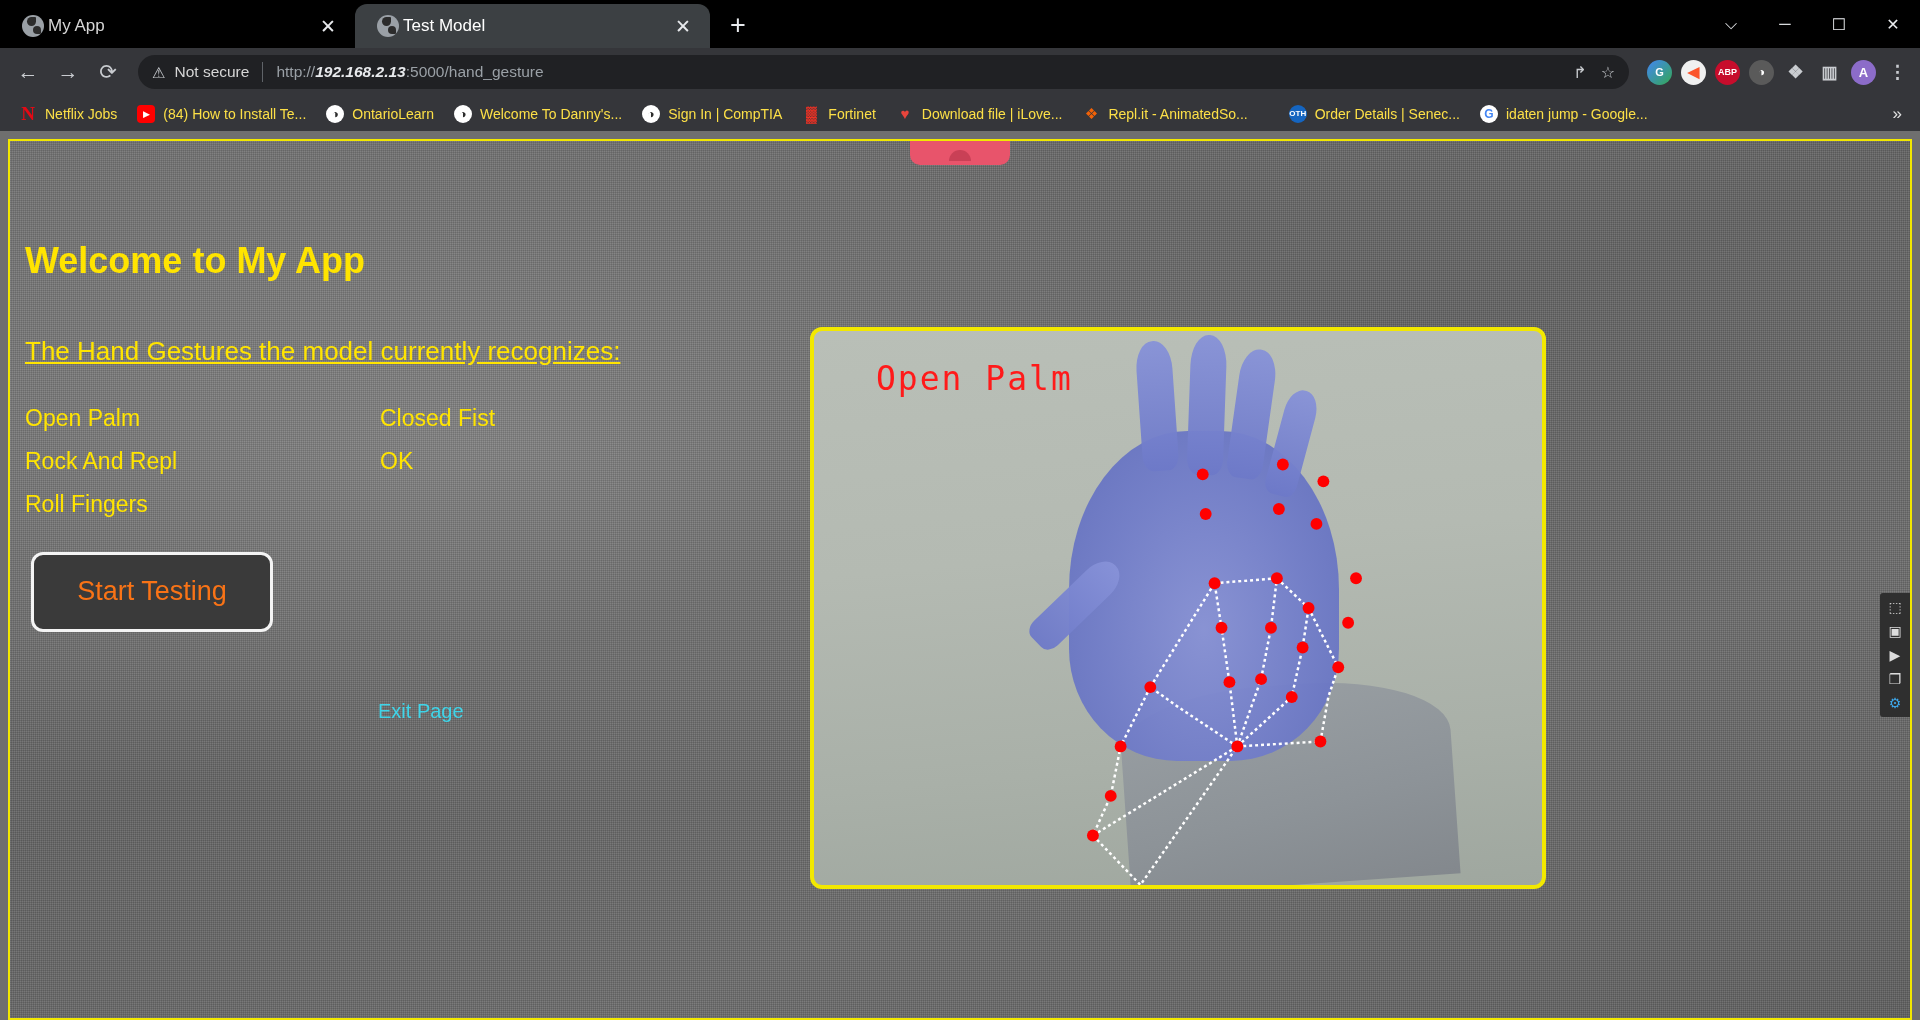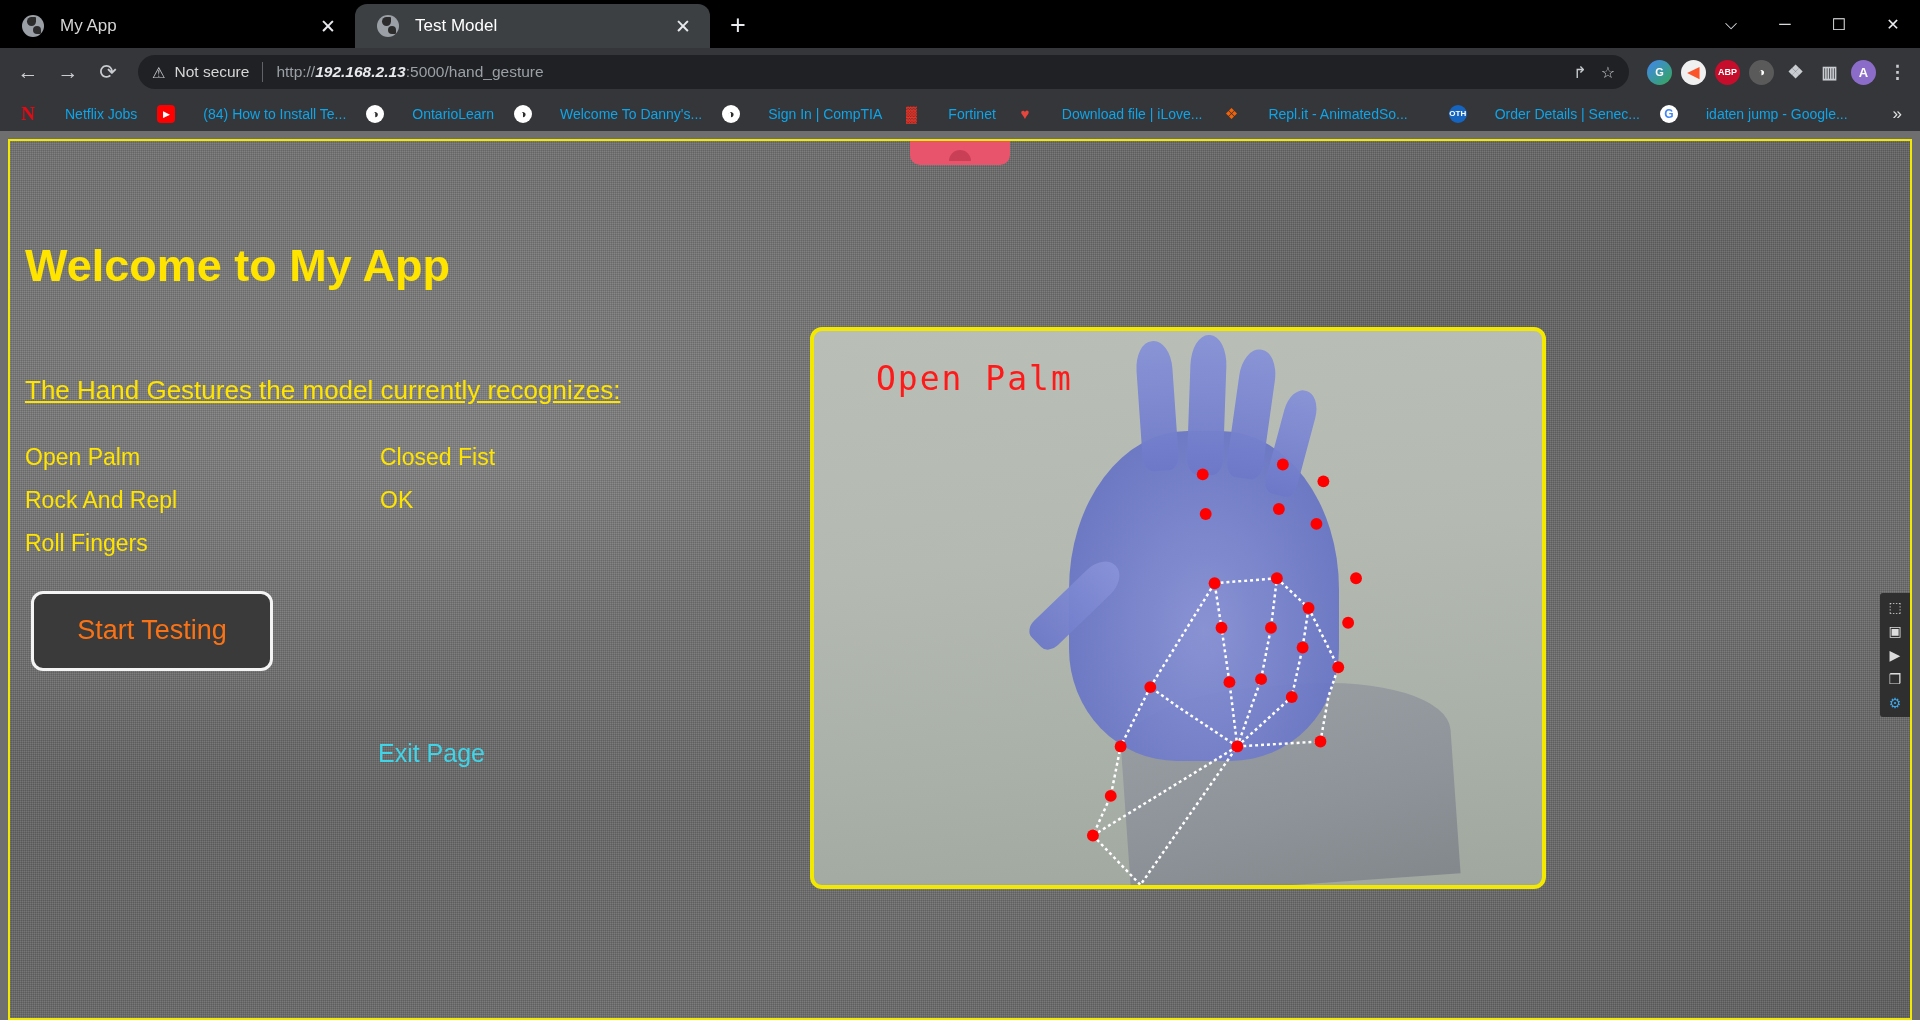--- a/index.html
+++ b/index.html
@@ -13,21 +13,21 @@
   
   .browser { width: 1920px; height: 1020px; display: flex; flex-direction: column; background: #202124; }
 
   
   .tabstrip {
     height: 48px; background: #000000;
     display: flex; align-items: flex-end; position: relative; flex: 0 0 48px;
   }
   .tab {
     height: 44px; width: 355px;
-    display: flex; align-items: center; gap: 16px;
+    display: flex; align-items: center; gap: 4px;
     padding: 0 14px 0 22px; position: relative;
     border-radius: 12px 12px 0 0;
     justify-content: center;
   }
   .tab.inactive { background: #000000; color: #d6d6d6; }
   .tab.active { background: #3c4043; color: #ffffff; }
   .tab-favicon {
     width: 22px; height: 22px; flex: 0 0 22px; border-radius: 50%;
     background: #9aa0a6; position: relative; overflow: hidden;
   }
@@ -88,21 +88,21 @@
   .ext.panel { background: transparent; color: #c9ccd0; font-size: 17px; }
   .ext.avatar { background: #8c6cc9; font-size: 13px; }
   .ext.kebab { background: transparent; color: #c9ccd0; font-size: 18px; }
 
   
   .bookmarks {
     height: 35px; flex: 0 0 35px; background: #35363a;
     display: flex; align-items: center; padding: 0 10px; gap: 2px; overflow: hidden;
   }
   .bm { display: flex; align-items: center; gap: 8px; padding: 4px 9px; border-radius: 4px; }
-  .bm-label { font-size: 14px; color: #0ea5e9; white-space: nowrap; margin-left: 20px; }
+  .bm-label { font-size: 14px; color: #fde047; white-space: nowrap; }
   .bm-ico { width: 18px; height: 18px; flex: 0 0 18px; display: flex; align-items: center; justify-content: center;
             font-size: 12px; border-radius: 3px; color:#fff; }
   .ico-netflix { color: #e50914; font-weight: 900; font-size: 19px; font-family: "Liberation Serif", serif; }
   .ico-youtube { background: #ff0000; border-radius: 4px; font-size: 9px; }
   .ico-globe { background: #ffffff; color: #2c2c2c; border-radius: 50%; font-size: 12px; }
   .ico-fortinet { background: transparent; color: #ee3124; font-size: 15px; }
   .ico-heart { color: #e8453c; font-size: 15px; }
   .ico-replit { color: #f26207; font-size: 15px; }
   .ico-oth { background: #1565c0; border-radius: 50%; font-size: 8px; font-weight: bold; margin-left: 21px; }
   .ico-google { background: #fff; color: #4285f4; border-radius: 50%; font-weight: bold; font-size: 12px; }
@@ -127,38 +127,38 @@
   .notif-pill {
     position: absolute; left: 50%; top: 0; transform: translateX(-50%);
     width: 100px; height: 24px; background: #e8546b; border-radius: 0 0 10px 10px;
     display: flex; align-items: center; justify-content: center; z-index: 5;
   }
   .notif-pill .arc { width: 22px; height: 11px; border-radius: 11px 11px 0 0; background: #c94056; margin-top: 4px;}
 
   
   .left-col { position: absolute; left: 15px; top: 100px; width: 780px; }
   .hero-title {
-    color: #ffe400; font-size: 45px; font-weight: bold; line-height: 1.1; margin-bottom: 84px;
+    color: #ffe400; font-size: 36px; font-weight: bold; line-height: 1.1; margin-bottom: 55px;
   }
   .sub-title { color: #ffe400; font-size: 26px; margin-bottom: 38px; text-decoration: underline; }
   .gesture-grid {
     display: grid; grid-template-columns: 355px 1fr; row-gap: 16px; width: 640px; margin-bottom: 34px;
   }
   .gesture { color: #ffe400; font-size: 23px; }
 
   .start-btn {
     width: 242px; height: 80px; background: #3a3a3a;
     border: 3px solid #f4f4f4; border-radius: 12px;
     color: #f97316; font-size: 27px; font-family: "Liberation Sans", sans-serif;
     display: flex; align-items: center; justify-content: center;
     margin-left: 6px; cursor: pointer;
   }
   .exit-link {
     display: block; margin-top: 68px; margin-left: 353px;
-    color: #3fd4e8; font-size: 25px; text-decoration: none; width: max-content;
+    color: #3fd4e8; font-size: 20px; text-decoration: none; width: max-content;
   }
 
   
   .video-panel {
     position: absolute; left: 800px; top: 186px; width: 736px; height: 562px;
     border: 4px solid #f2e800; border-radius: 12px; overflow: hidden;
     background: linear-gradient(175deg, #b9bfb7 0%, #b4bab2 40%, #a9b0a8 75%, #9fa79f 100%);
   }
   .video-label {
     position: absolute; left: 62px; top: 28px;

